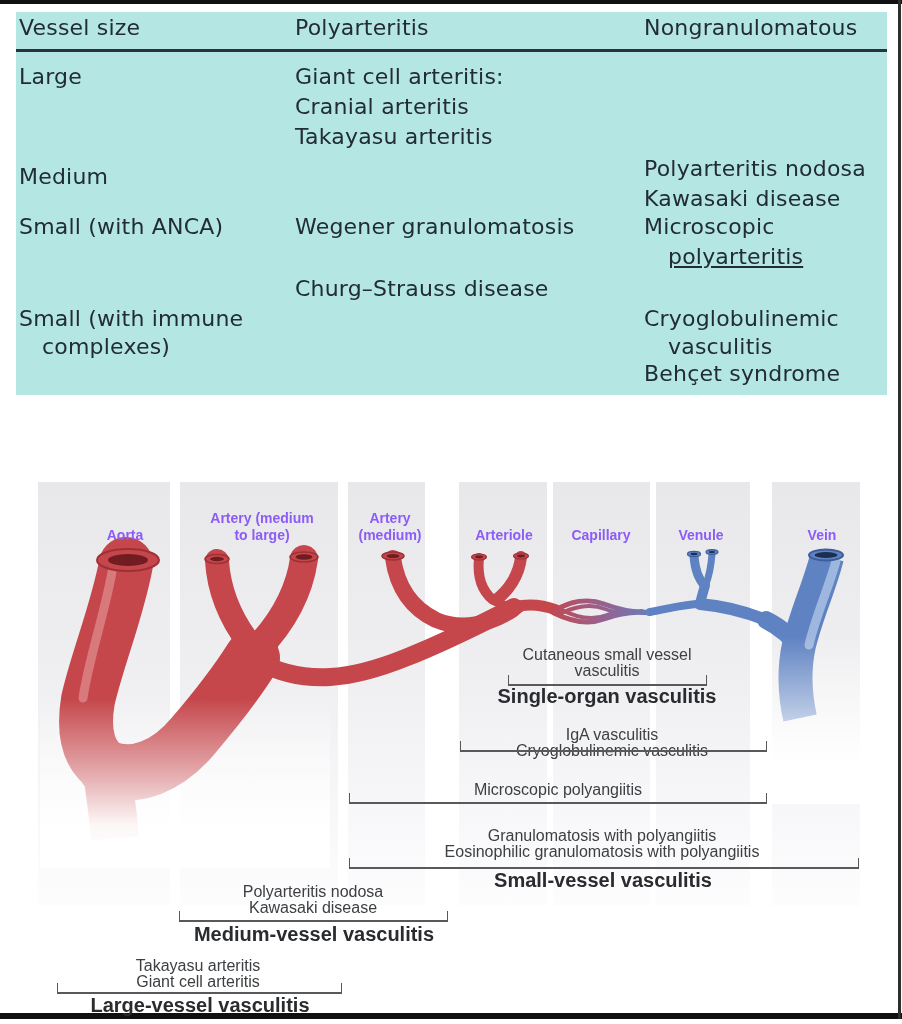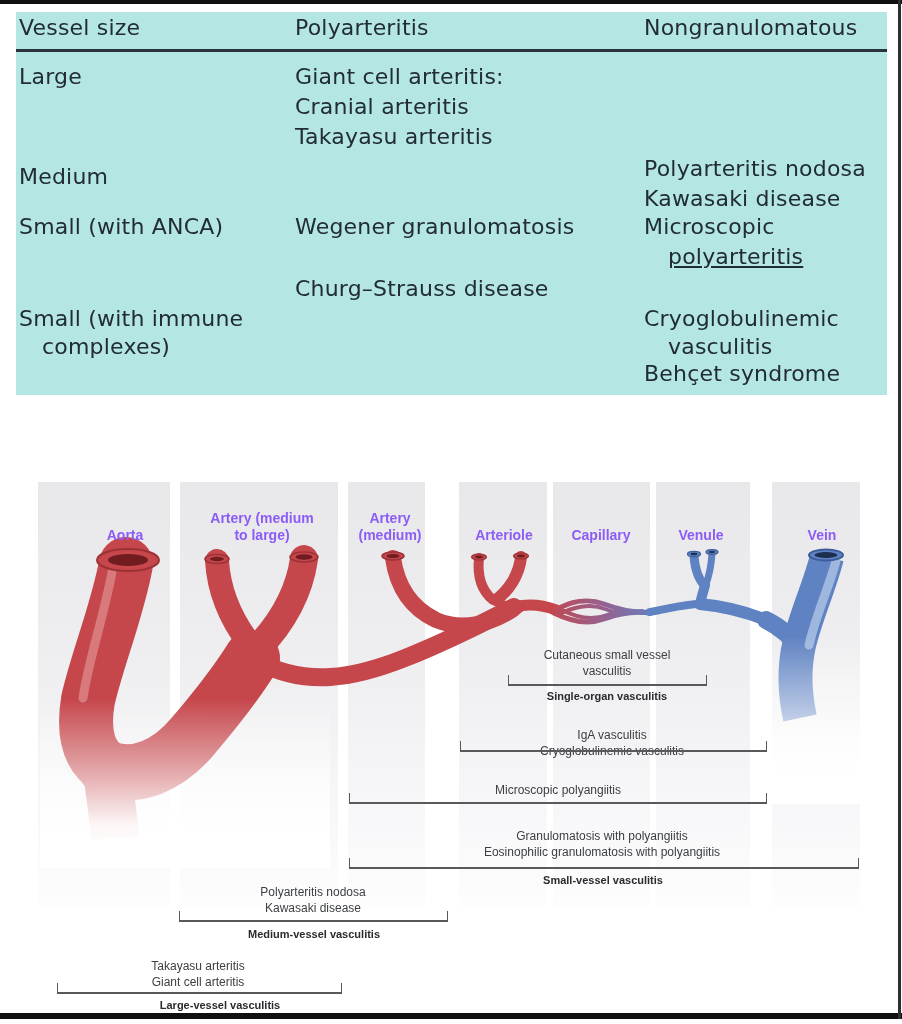--- a/index.html
+++ b/index.html
@@ -17,23 +17,23 @@
   .cell{position:absolute;font-family:"DejaVu Sans",sans-serif;font-size:22px;line-height:26px;
         letter-spacing:0.2px;color:var(--table-text,#222c36);white-space:nowrap;}
 
   
   .diagram-layer{position:absolute;left:0;top:0;width:902px;height:1024px;}
   .vband{position:absolute;top:482px;height:424px;
          background:linear-gradient(180deg,#e8e8ea 0%,#efeff1 45%,#f8f8fa 80%,#fdfdfe 100%);}
   .vessel-svg{position:absolute;left:0;top:0;width:902px;height:1024px;pointer-events:none;}
   .vlabel{position:absolute;transform:translateX(-50%);text-align:center;font-size:14px;font-weight:bold;
           color:#8b5cf6;line-height:17px;white-space:nowrap;}
-  .anno{position:absolute;transform:translateX(-50%);text-align:center;font-size:12px;
+  .anno{position:absolute;transform:translateX(-50%);text-align:center;font-size:16px;
         color:#3d4043;line-height:16px;white-space:nowrap;}
-  .anno-bold{position:absolute;transform:translateX(-50%);text-align:left;font-size:11px;font-weight:bold;
+  .anno-bold{position:absolute;transform:translateX(-50%);text-align:left;font-size:20px;font-weight:bold;
         color:#292b2e;line-height:17px;white-space:nowrap;}
   .bracket{position:absolute;height:9px;
         border-left:1.5px solid var(--bracket-gray,#58595b);
         border-right:1.5px solid var(--bracket-gray,#58595b);
         border-bottom:2px solid var(--bracket-gray,#58595b);}
 </style>
 </head>
 <body>
 
 <div class="page">
@@ -217,16 +217,16 @@
           <div>Polyarteritis nodosa</div>
           <div>Kawasaki disease</div>
         </div>
         <div class="bracket" style="left: 179px; width: 267px; top: 911px;"></div>
         <div class="anno-bold" style="left: 314px; top: 926px;">Medium-vessel vasculitis</div>
         <div class="anno" style="left: 198px; top: 958px;">
           <div>Takayasu arteritis</div>
           <div>Giant cell arteritis</div>
         </div>
         <div class="bracket" style="left: 57px; width: 283px; top: 983px;"></div>
-        <div class="anno-bold" style="left: 200px; top: 997px; margin-left: 20px;">Large-vessel vasculitis</div>
+        <div class="anno-bold" style="left: 200px; top: 997px;">Large-vessel vasculitis</div>
       </div>
   </section>
 </div>
 
 </body></html>

